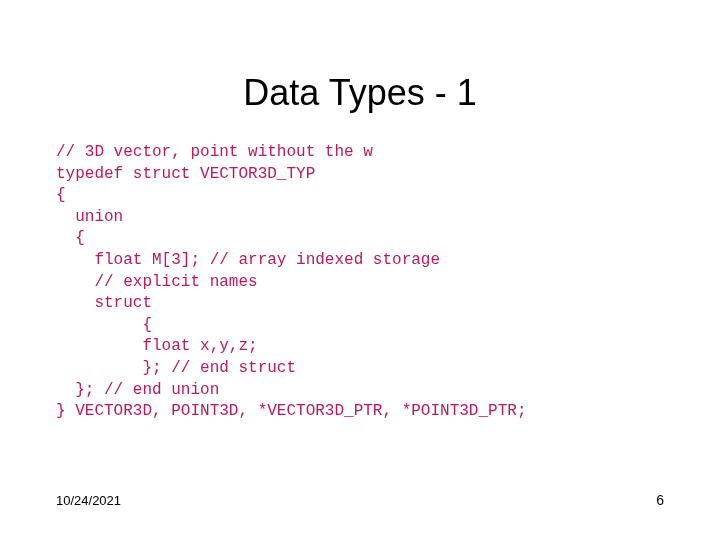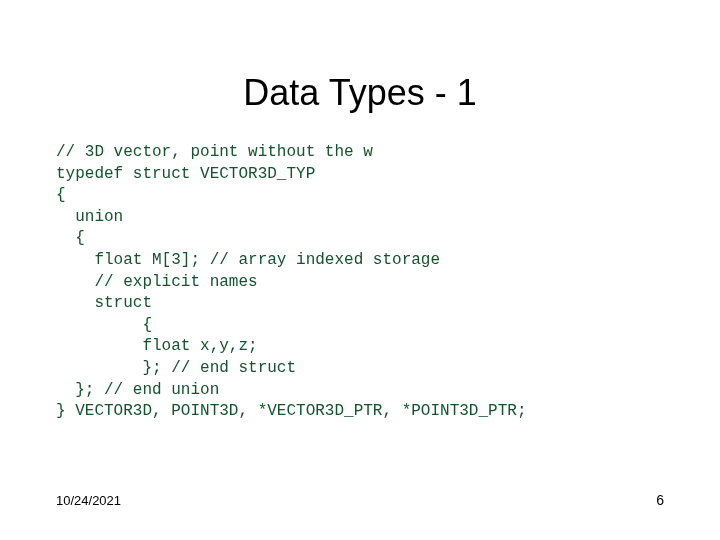--- a/index.html
+++ b/index.html
@@ -23,21 +23,21 @@
     text-align: center;
     padding-top: 72px;
     padding-bottom: 28px;
     color: #000;
   }
   .code {
     font-family: "Courier New", Courier, monospace;
     font-size: 16px;
     line-height: 1.35;
     white-space: pre;
-    color: #14532d;
+    color: #be185d;
     padding-left: 56px;
     padding-right: 40px;
   }
   .footer {
     position: absolute;
     bottom: 32px;
     left: 56px;
     right: 56px;
     display: flex;
     justify-content: space-between;

